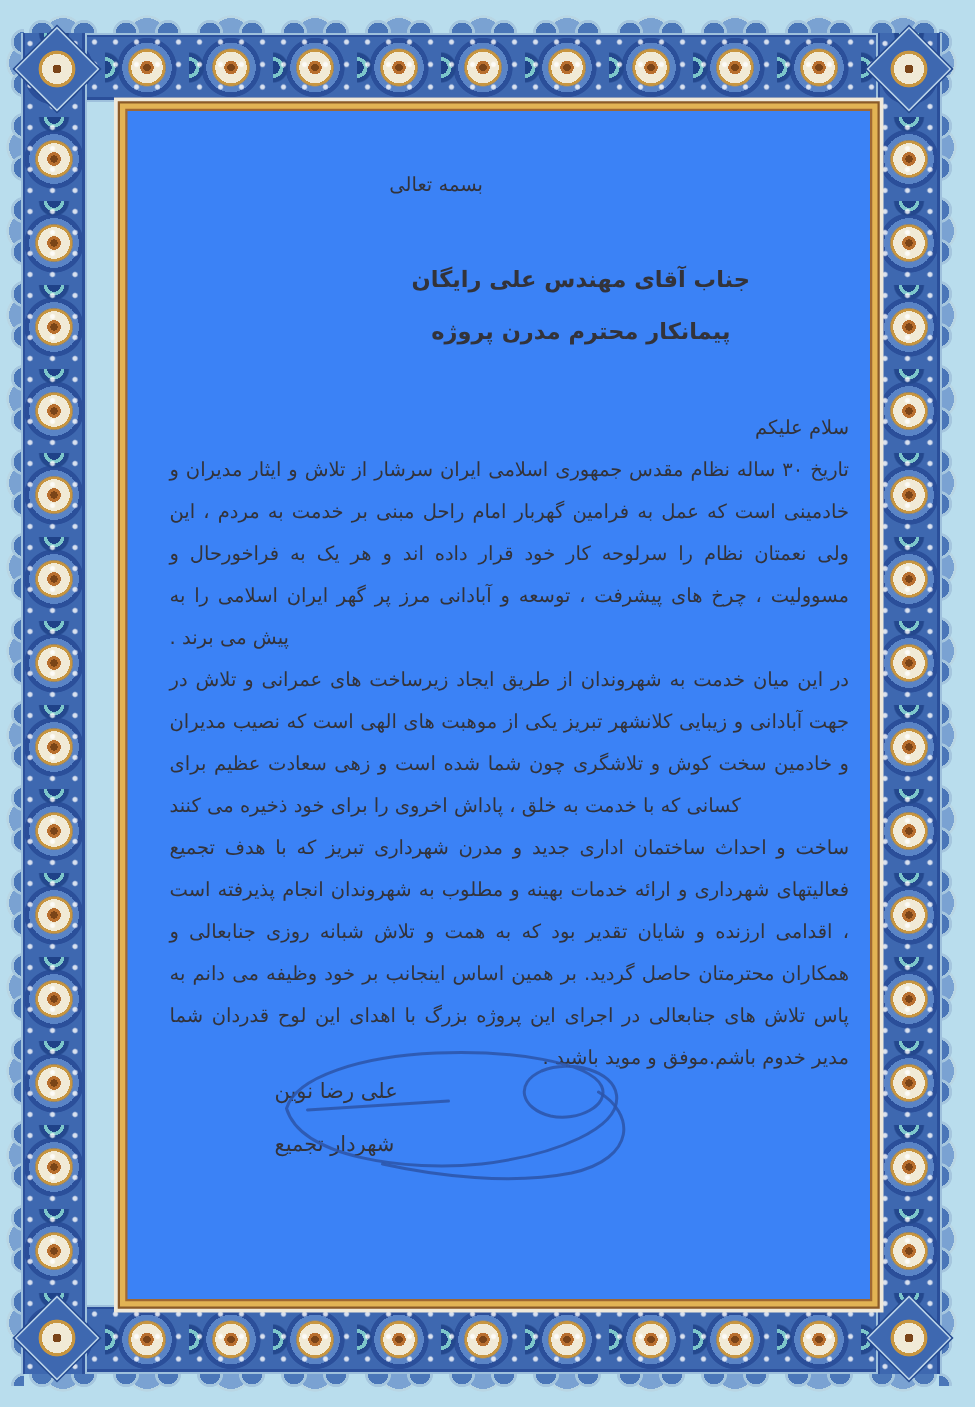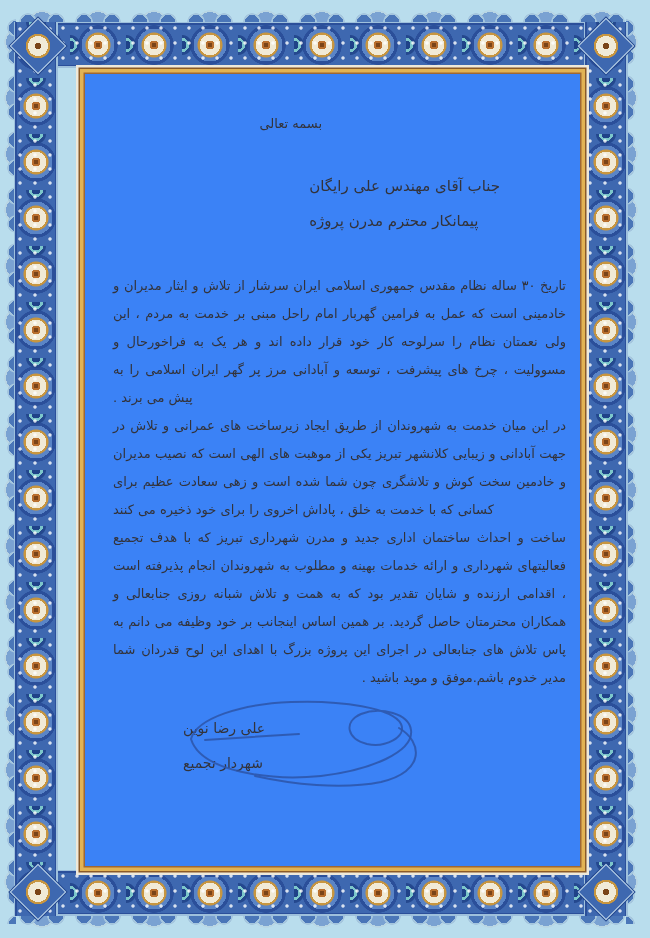--- a/index.html
+++ b/index.html
@@ -57,21 +57,21 @@
     border:1.5px solid #bcd4e8;box-shadow:0 0 0 1px #24488e;}
   .corner.tl{left:18px;top:26px}.corner.tr{right:24px;top:26px}
   .corner.bl{left:18px;bottom:26px}.corner.br{right:24px;bottom:26px}
   
   .paper{position:absolute;left:58px;top:74px;right:70px;bottom:72px;
     background:#3b82f6;
     box-shadow:0 0 0 1.5px #a06832, 0 0 0 5px var(--gold_trim,#e2b354), 0 0 0 6.5px #8a5a28, 0 0 0 9px #efe9da;margin-left:27px;}
   .paper *{color:var(--ink,#33333a);}
   .abs{position:absolute;white-space:nowrap;}
   .bismillah{top:42px;right:258px;font-size:13px;}
-  .recipient{top:95px;right:80px;font-size:15px;font-weight:400;line-height:35px;text-align:left;}
+  .recipient{top:95px;right:80px;font-size:15px;font-weight:700;line-height:35px;text-align:center;}
   .bodyflow{position:absolute;top:198px;right:14px;left:28px;
     font-size:13px;line-height:28px;text-align:justify;direction:rtl;}
   .bodyflow p{margin:0;}
   .salutation{text-align:right;}
   .last-left{text-align-last:left;}
   .last-right{text-align-last:right;}
   .sig-name{left:98px;top:646px;font-size:14px;}
   .sig-title{left:98px;top:681px;font-size:14px;}
   .sig-svg{position:absolute;left:86px;top:610px;width:272px;height:112px;z-index:3;}
   .sig-svg path{fill:none;stroke:var(--signature_pen,#2d55a8);stroke-width:2;
@@ -98,20 +98,21 @@
 <div class="paper" dir="rtl">
 
   <div class="abs bismillah">بسمه تعالی</div>
 
   <div class="abs recipient">
     <div>جناب آقای مهندس علی رایگان</div>
     <div>پیمانکار محترم مدرن پروژه</div>
   </div>
 
   <div class="bodyflow">
+    <p class="salutation">سلام علیکم</p>
     <p class="last-left">تاریخ ۳۰ ساله نظام مقدس جمهوری اسلامی ایران سرشار از تلاش و ایثار مدیران و خادمینی است که عمل به فرامین گهربار امام راحل مبنی بر خدمت به مردم ، این ولی نعمتان نظام را سرلوحه کار خود قرار داده اند و هر یک به فراخورحال و مسوولیت ، چرخ های پیشرفت ، توسعه و آبادانی مرز پر گهر ایران اسلامی را به پیش می برند .</p>
     <p class="last-left">در این میان خدمت به شهروندان از طریق ایجاد زیرساخت های عمرانی و تلاش در جهت آبادانی و زیبایی کلانشهر تبریز یکی از موهبت های الهی است که نصیب مدیران و خادمین سخت کوش و تلاشگری چون شما شده است و زهی سعادت عظیم برای کسانی که با خدمت به خلق ، پاداش اخروی را برای خود ذخیره می کنند</p>
     <p class="last-right">ساخت و احداث ساختمان اداری جدید و مدرن شهرداری تبریز که با هدف تجمیع فعالیتهای شهرداری و ارائه خدمات بهینه و مطلوب به شهروندان انجام پذیرفته است ، اقدامی ارزنده و شایان تقدیر بود که به همت و تلاش شبانه روزی جنابعالی و همکاران محترمتان حاصل گردید. بر همین اساس اینجانب بر خود وظیفه می دانم به پاس تلاش های جنابعالی در اجرای این پروژه بزرگ با اهدای این لوح قدردان شما مدیر خدوم باشم.موفق و موید باشید .</p>
   </div>
 
   <svg class="sig-svg" viewBox="0 0 272 112" aria-hidden="true">
     <path d="M20,55 C26,34 70,20 120,18 C170,16 222,24 230,40 C236,53 214,64 196,60
              C176,55 172,38 190,30 C210,22 238,30 240,46 C243,68 200,86 150,92
              C100,97 30,88 20,55"></path>
     <path d="M228,44 C252,58 254,88 210,98 C170,106 120,100 84,92"></path>

